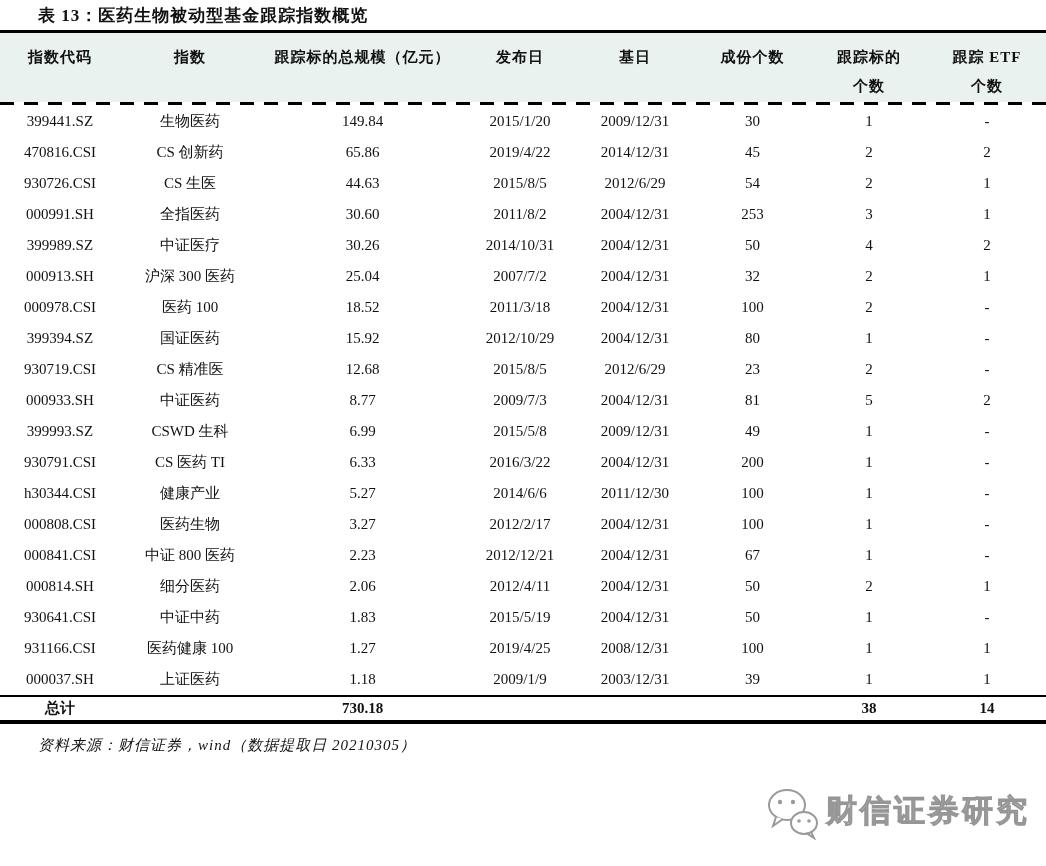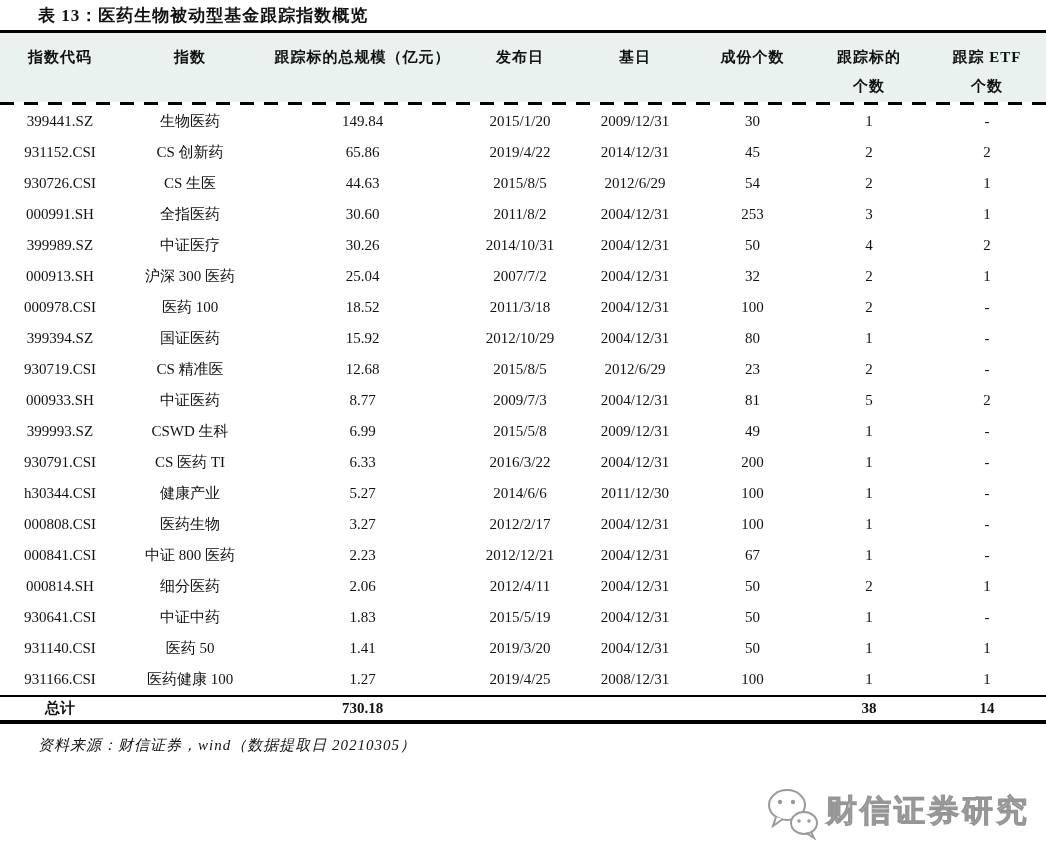--- a/index.html
+++ b/index.html
@@ -132,21 +132,21 @@
           <td>399441.SZ</td>
           <td>生物医药</td>
           <td>149.84</td>
           <td>2015/1/20</td>
           <td>2009/12/31</td>
           <td>30</td>
           <td>1</td>
           <td>-</td>
         </tr>
         <tr>
-          <td>931152.CSI</td>
+          <td>470816.CSI</td>
           <td>CS 创新药</td>
           <td>65.86</td>
           <td>2019/4/22</td>
           <td>2014/12/31</td>
           <td>45</td>
           <td>2</td>
           <td>2</td>
         </tr>
         <tr>
           <td>930726.CSI</td>
@@ -292,36 +292,36 @@
           <td>930641.CSI</td>
           <td>中证中药</td>
           <td>1.83</td>
           <td>2015/5/19</td>
           <td>2004/12/31</td>
           <td>50</td>
           <td>1</td>
           <td>-</td>
         </tr>
         <tr>
-          <td>931140.CSI</td>
-          <td>医药 50</td>
-          <td>1.41</td>
-          <td>2019/3/20</td>
-          <td>2004/12/31</td>
-          <td>50</td>
-          <td>1</td>
-          <td>1</td>
-        </tr>
-        <tr>
           <td>931166.CSI</td>
           <td>医药健康 100</td>
           <td>1.27</td>
           <td>2019/4/25</td>
           <td>2008/12/31</td>
           <td>100</td>
+          <td>1</td>
+          <td>1</td>
+        </tr>
+        <tr>
+          <td>000037.SH</td>
+          <td>上证医药</td>
+          <td>1.18</td>
+          <td>2009/1/9</td>
+          <td>2003/12/31</td>
+          <td>39</td>
           <td>1</td>
           <td>1</td>
         </tr>
       </tbody>
     <tfoot>
       <tr>
         <td>总计</td>
         <td></td>
         <td>730.18</td>
         <td></td>

